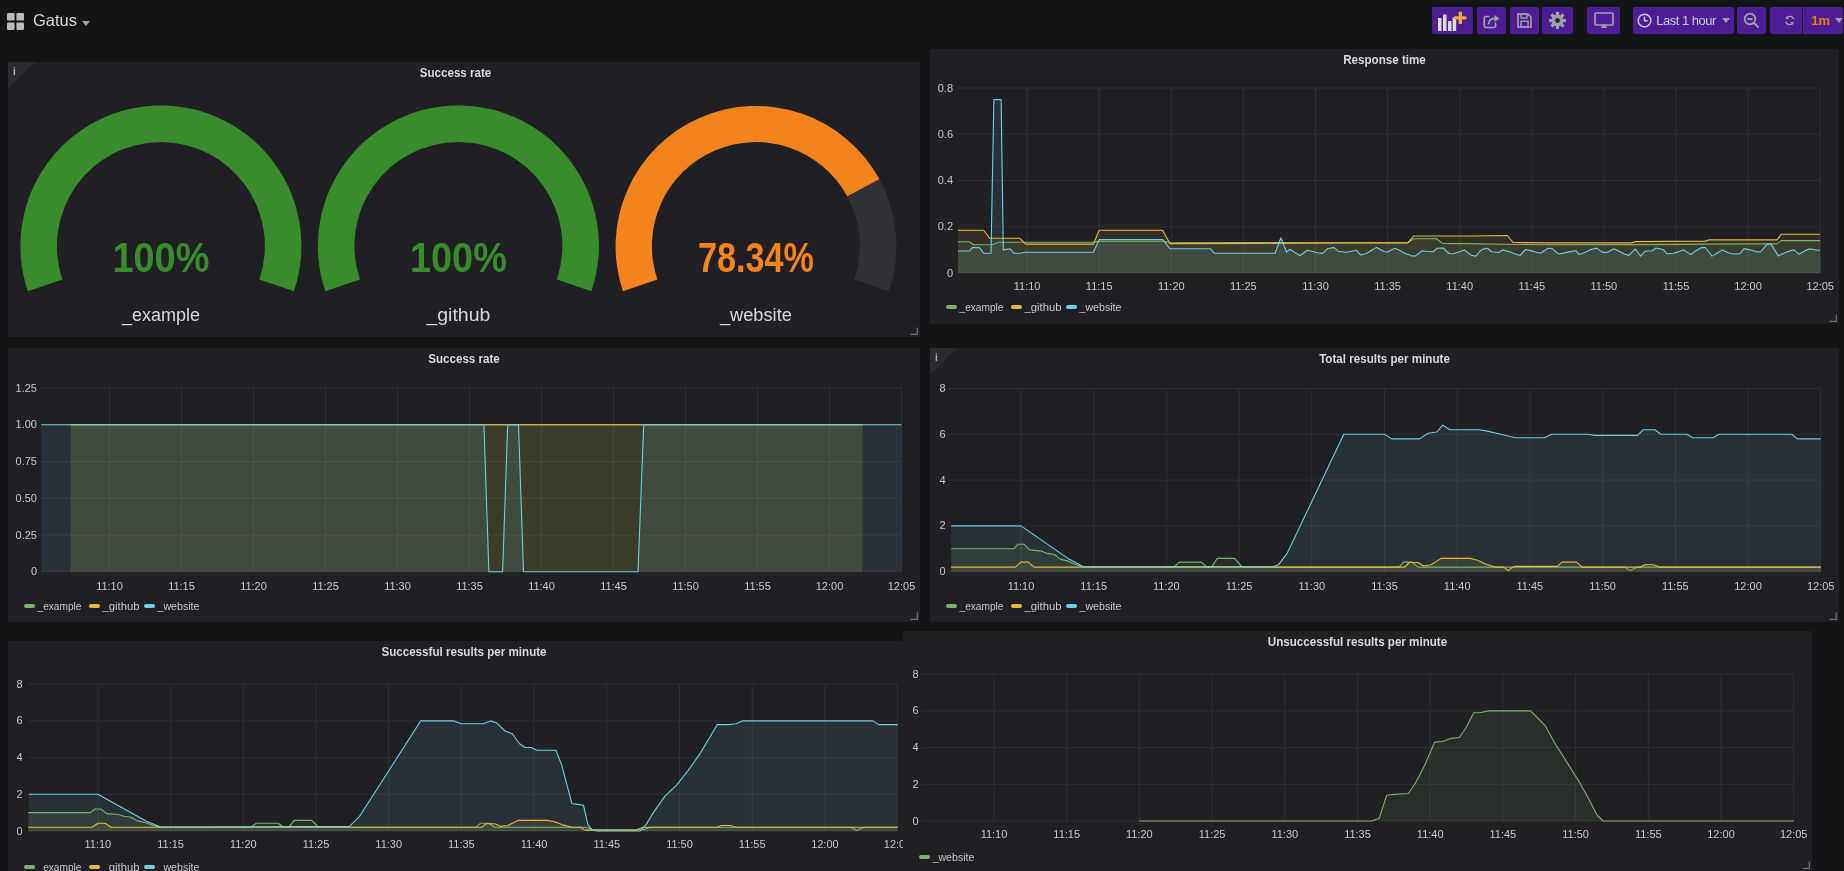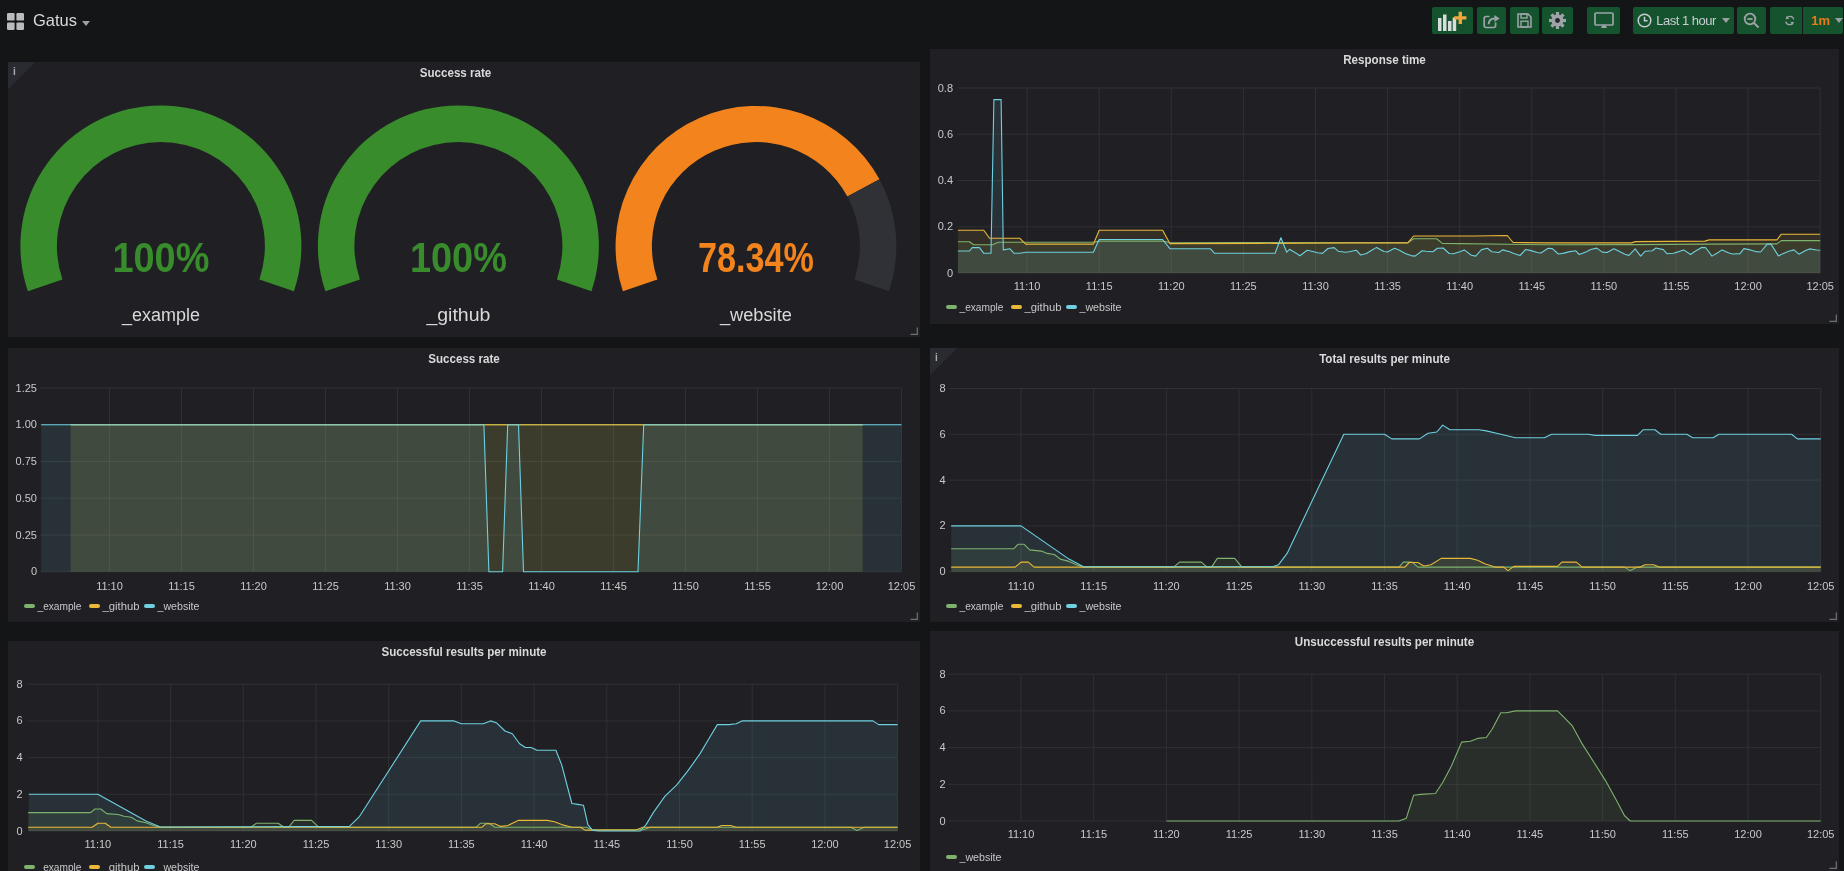--- a/index.html
+++ b/index.html
@@ -1,17 +1,17 @@
 <!DOCTYPE html>
 <html><head><meta charset="utf-8"><title>Gatus - Grafana</title><style>
 * { margin:0; padding:0; box-sizing:border-box; }
 html,body { width:1844px; height:871px; background:#141517; overflow:hidden;
   font-family:"Liberation Sans",sans-serif; }
 .nav { position:absolute; left:0; top:0; width:1500px; height:41px; }
-.btn { position:absolute; top:7px; height:27px; background:#14532d; border-radius:2px;
+.btn { position:absolute; top:7px; height:27px; background:#4c1d95; border-radius:2px;
   display:flex; align-items:center; justify-content:center; }
 .caret { display:inline-block; width:0; height:0; border-left:4.5px solid transparent;
   border-right:4.5px solid transparent; border-top:5px solid #9b9ea3; }
 .panel { position:absolute; background:#202024; }
 .ptitle { position:absolute; left:0; right:0; top:3px; text-align:center; font-size:13.5px;
   font-weight:bold; color:#d8d9da; transform:scaleX(0.86); }
 text { font-family:"Liberation Sans",sans-serif; }
 </style></head><body>
 <div class="nav">
     <svg width="17" height="17" viewBox="0 0 17 17" style="position:absolute;left:7px;top:13px">
@@ -329,21 +329,21 @@
       <text x="29.5" y="230.0" font-size="11.5" fill="#c7c8ca" textLength="44" lengthAdjust="spacingAndGlyphs">_example</text>
       <rect x="81.0" y="224.0" width="11" height="4" rx="2" fill="#EAB839"></rect>
       <text x="94.5" y="230.0" font-size="11.5" fill="#c7c8ca" textLength="37" lengthAdjust="spacingAndGlyphs">_github</text>
       <rect x="136.0" y="224.0" width="11" height="4" rx="2" fill="#6ED0E0"></rect>
       <text x="149.5" y="230.0" font-size="11.5" fill="#c7c8ca" textLength="42" lengthAdjust="spacingAndGlyphs">_website</text>
     </svg>
     <svg width="8" height="8" style="position:absolute;right:2px;bottom:2px">
       <path d="M0.5,7.3 L7.3,7.3 L7.3,0.5" fill="none" stroke="#6e7075" stroke-width="1.2"></path>
     </svg>
   </div>
-<div class="panel" style="left:930px;top:631px;width:909px;height:240px">
+<div class="panel" style="left:903px;top:631px;width:909px;height:240px">
     <div class="ptitle" style="">Unsuccessful results per minute</div>
     <svg width="909" height="240" viewBox="0 0 909 240" style="position:absolute;left:0;top:0">
       <line x1="18.3" y1="43.2" x2="890.7" y2="43.2" stroke="#2f3034" stroke-width="1"></line>
       <text x="15.5" y="46.7" text-anchor="end" font-size="11" fill="#c7c8ca">8</text>
       <line x1="18.3" y1="79.9" x2="890.7" y2="79.9" stroke="#2f3034" stroke-width="1"></line>
       <text x="15.5" y="83.4" text-anchor="end" font-size="11" fill="#c7c8ca">6</text>
       <line x1="18.3" y1="116.6" x2="890.7" y2="116.6" stroke="#2f3034" stroke-width="1"></line>
       <text x="15.5" y="120.1" text-anchor="end" font-size="11" fill="#c7c8ca">4</text>
       <line x1="18.3" y1="153.3" x2="890.7" y2="153.3" stroke="#2f3034" stroke-width="1"></line>
       <text x="15.5" y="156.8" text-anchor="end" font-size="11" fill="#c7c8ca">2</text>

